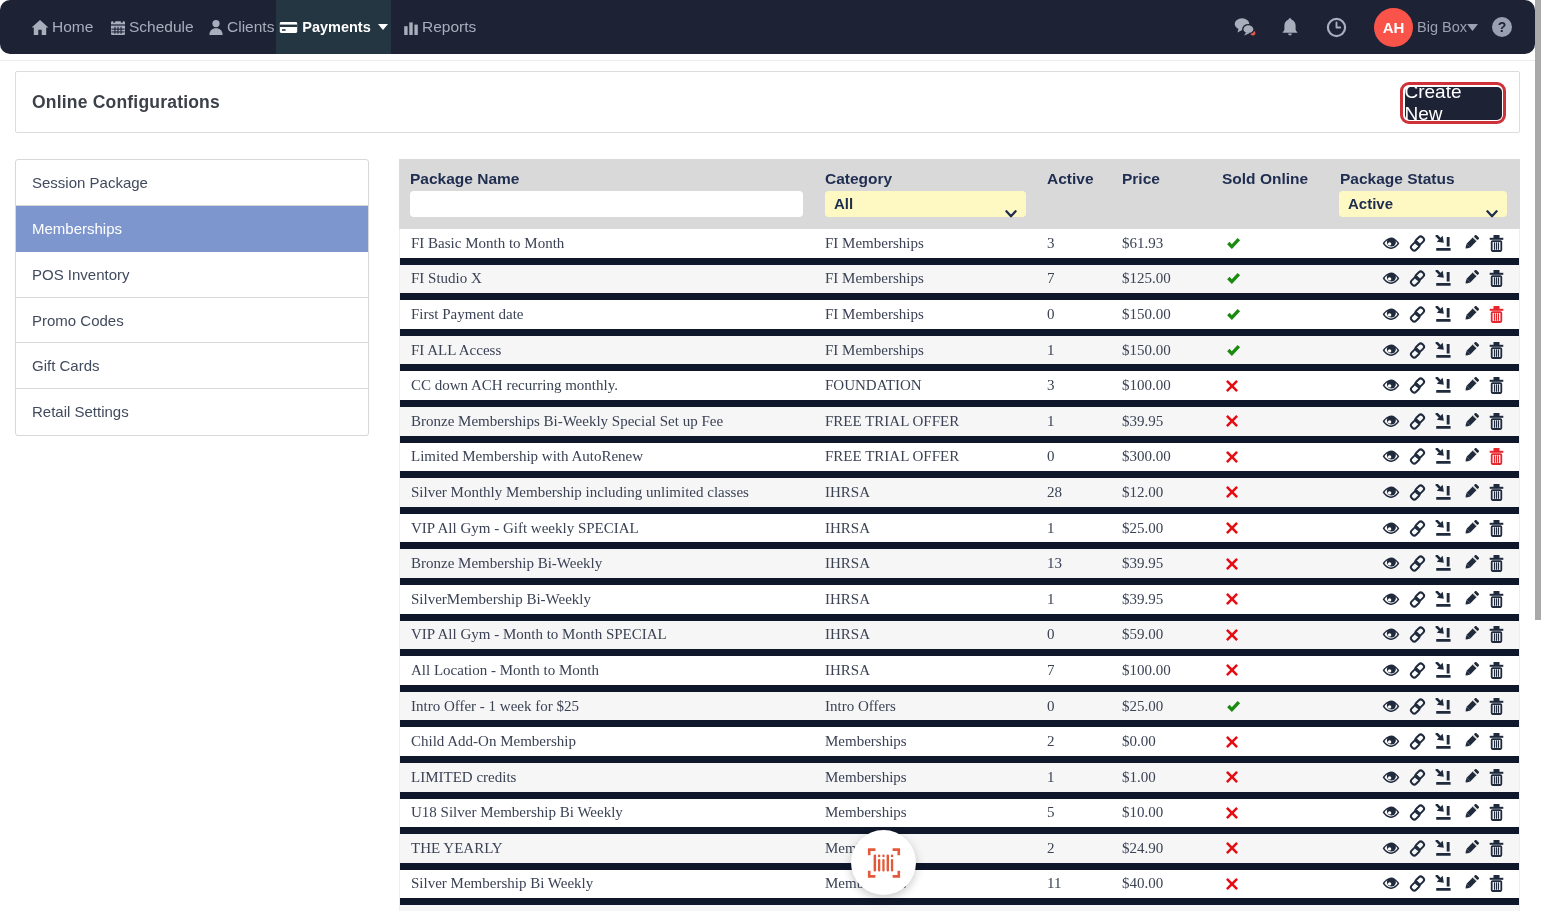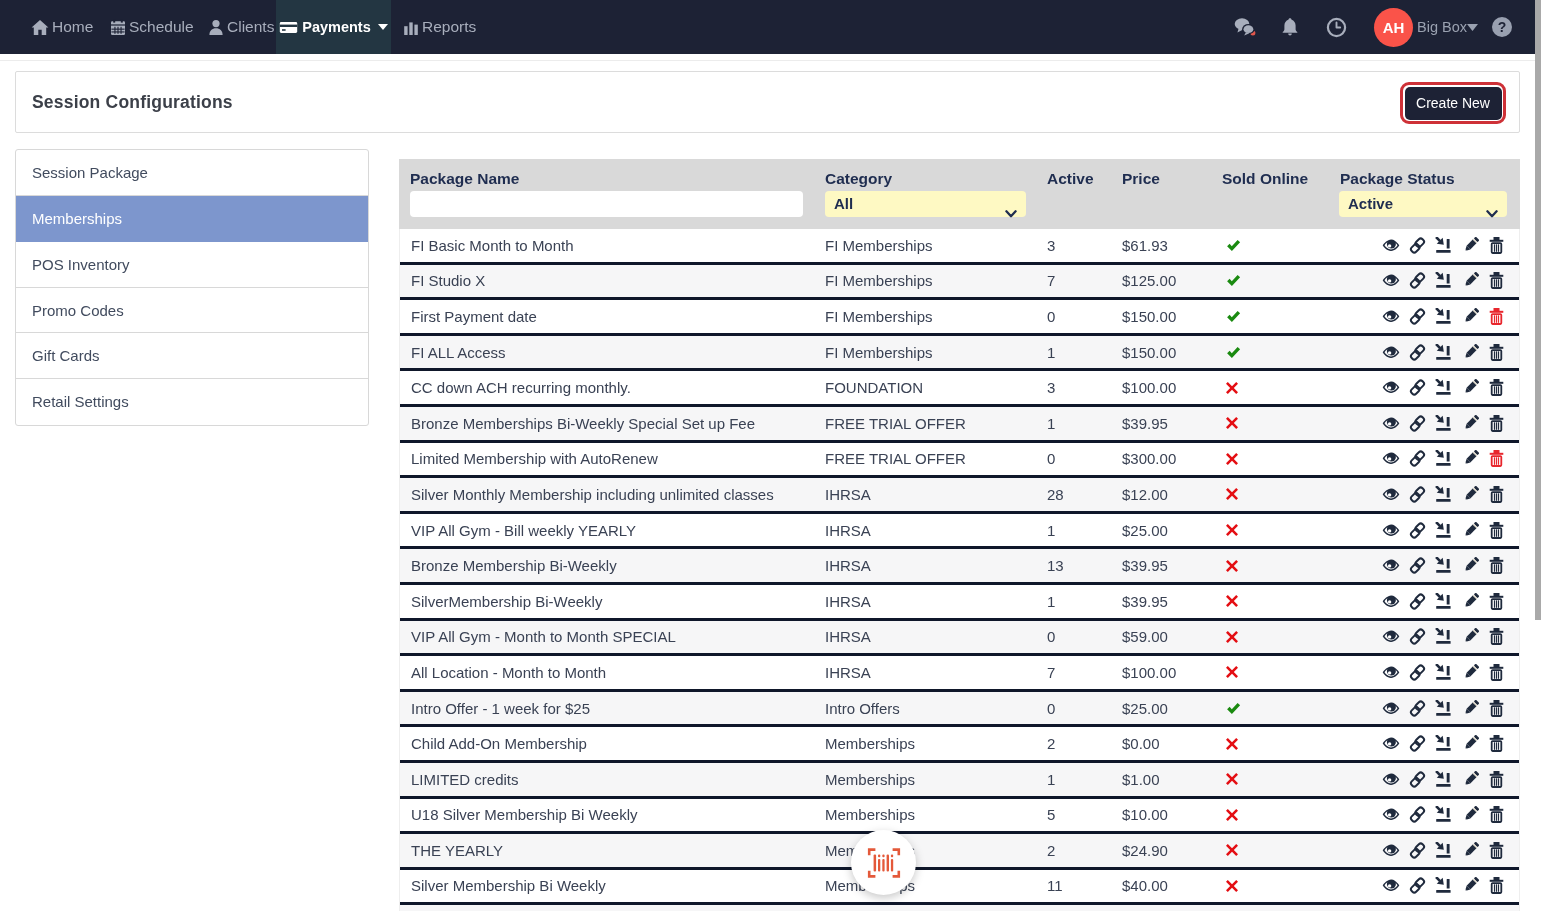--- a/index.html
+++ b/index.html
@@ -1,42 +1,42 @@
 <!DOCTYPE html>
 <html><head><meta charset="utf-8"><title>Retail Configurations</title>
 <style>
 * { margin:0; padding:0; box-sizing:border-box; }
 html,body { width:1541px; height:911px; overflow:hidden; background:#fff;
   font-family:"Liberation Sans", sans-serif; position:relative; }
-#nav { position:absolute; left:0; top:0; width:1535px; height:54px; background:#1d2235; }
+#nav { position:absolute; left:0; top:0; width:1535px; height:54px; background:#1d2235;border-radius:10px; }
 .nitem { position:absolute; top:0; height:54px; display:flex; align-items:center; gap:3px;
   color:#a8aebc; font-size:15.5px; }
 .nitem svg { display:block; }
 #payhl { position:absolute; left:276px; top:0; width:115px; height:54px; background:#233642; }
 #hairline { position:absolute; left:0; top:60px; width:1535px; height:1px; background:#ececec; }
 #hcard { position:absolute; left:15px; top:71px; width:1505px; height:62px; background:#fff;
   border:1px solid #dcdcdc; border-radius:2px; }
 #hcard .title { position:absolute; left:16px; top:20px; font-size:17.5px; font-weight:bold; color:#3c4049; letter-spacing:0.2px;}
 #createw { position:absolute; right:13px; top:10px; width:106px; height:42px; border:3px solid #ce3137; border-radius:9px; }
 #create { position:absolute; left:1.5px; top:1.5px; width:97px; height:33px; background:#1d2235; color:#fff;
-  font-size:14px; border-radius:5px; display:flex; align-items:center; justify-content:center; }
-#sidebar { position:absolute; left:15px; top:149px; width:354px; border:1px solid #d8d8d8; border-radius:3px; background:#fff;}
+  font-size:19px; border-radius:5px; display:flex; align-items:center; justify-content:center; }
+#sidebar { position:absolute; left:15px; top:159px; width:354px; border:1px solid #d8d8d8; border-radius:3px; background:#fff;}
 .sitem { height:45.87px; line-height:45.87px; padding-left:16px; font-size:15px; color:#414b5e;
   border-bottom:1px solid #d8d8d8; }
 .sitem:last-child { border-bottom:none; }
 .sitem.active { background:#7d96cd; color:#fff; border-bottom-color:#7d96cd; }
 #table { position:absolute; left:399px; top:159px; width:1121px; }
 #thead { position:relative; height:70px; background:#d9d9d9; }
 .hl { position:absolute; top:11px; font-size:15.5px; font-weight:bold; color:#1f2d50; }
 #thead input { position:absolute; left:11px; top:32px; width:393px; height:26px; border:none; border-radius:4px; background:#fff; outline:none; }
 .sel { position:absolute; top:32px; height:26px; background:#fef9c3; border-radius:4px; font-size:15px; font-weight:bold;
   color:#1f2d50; line-height:26px; padding-left:9px; }
 .sel .chev { position:absolute; right:9px; top:8.5px; }
 #rows { border-left:1px solid #eee; border-right:1px solid #eee; }
-.row { position:relative; height:35.6px; background:#fff; border-bottom:3px solid #0f172a; }
+.row { position:relative; height:35.6px; background:#fff; border-bottom:7px solid #0f172a;font-family:Liberation Serif, serif; }
 .row.even { background:#f6f6f7; }
 .c { position:absolute; top:0; height:100%; display:flex; align-items:center; font-size:15px; color:#3a4254; }
 .name { left:11px; }
 .cat { left:425px; }
 .act { left:647px; }
 .price { left:722px; }
 .sold { left:826px; }
 .icons { position:absolute; right:9px; top:0; height:100%; display:flex; align-items:center; }
 .ic { width:26.5px; display:flex; justify-content:center; }
 .ic svg { display:block; }
@@ -133,21 +133,21 @@
     </div>
   <div class="nitem" style="left:1491px">
       <svg width="22" height="22" viewBox="0 0 22 22">
         <circle cx="11" cy="11" r="10" fill="#99a0b0"></circle>
         <text x="11" y="15.8" text-anchor="middle" font-family="Liberation Sans, sans-serif" font-size="14" font-weight="bold" fill="#1d2235">?</text>
       </svg>
     </div>
 </div>
 <div id="hairline"></div>
 <div id="hcard">
-  <div class="title">Session Configurations</div>
+  <div class="title">Online Configurations</div>
   <div id="createw">
       <div id="create">Create New</div>
     </div>
 </div>
 <div id="sidebar">
 <div class="sitem">Session Package</div>
 <div class="sitem active">Memberships</div>
 <div class="sitem">POS Inventory</div>
 <div class="sitem">Promo Codes</div>
 <div class="sitem">Gift Cards</div>
@@ -652,21 +652,21 @@
               <g stroke="#1f2a3d" stroke-width="1.2">
                 <line x1="6.5" y1="7.3" x2="6.5" y2="14.8"></line>
                 <line x1="8.5" y1="7.3" x2="8.5" y2="14.8"></line>
                 <line x1="10.5" y1="7.3" x2="10.5" y2="14.8"></line>
               </g>
             </svg>
           </span>
         </div>
 </div>
 <div class="row">
-<div class="c name">VIP All Gym - Bill weekly YEARLY</div>
+<div class="c name">VIP All Gym - Gift weekly SPECIAL</div>
 <div class="c cat">IHRSA</div>
 <div class="c act">1</div>
 <div class="c price">$25.00</div>
 <div class="c sold">
           <svg width="12" height="12" viewBox="0 0 12 12">
             <path d="M1.8 0 L6 4.2 L10.2 0 L12 1.8 L7.8 6 L12 10.2 L10.2 12 L6 7.8 L1.8 12 L0 10.2 L4.2 6 L0 1.8 Z" fill="#e40e13"></path>
           </svg>
         </div>
 <div class="icons">
           <span class="ic">

